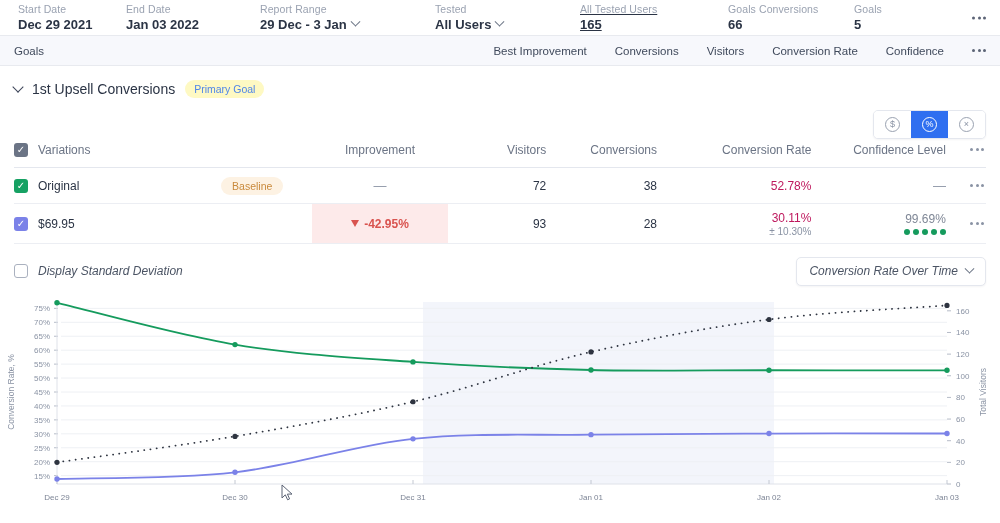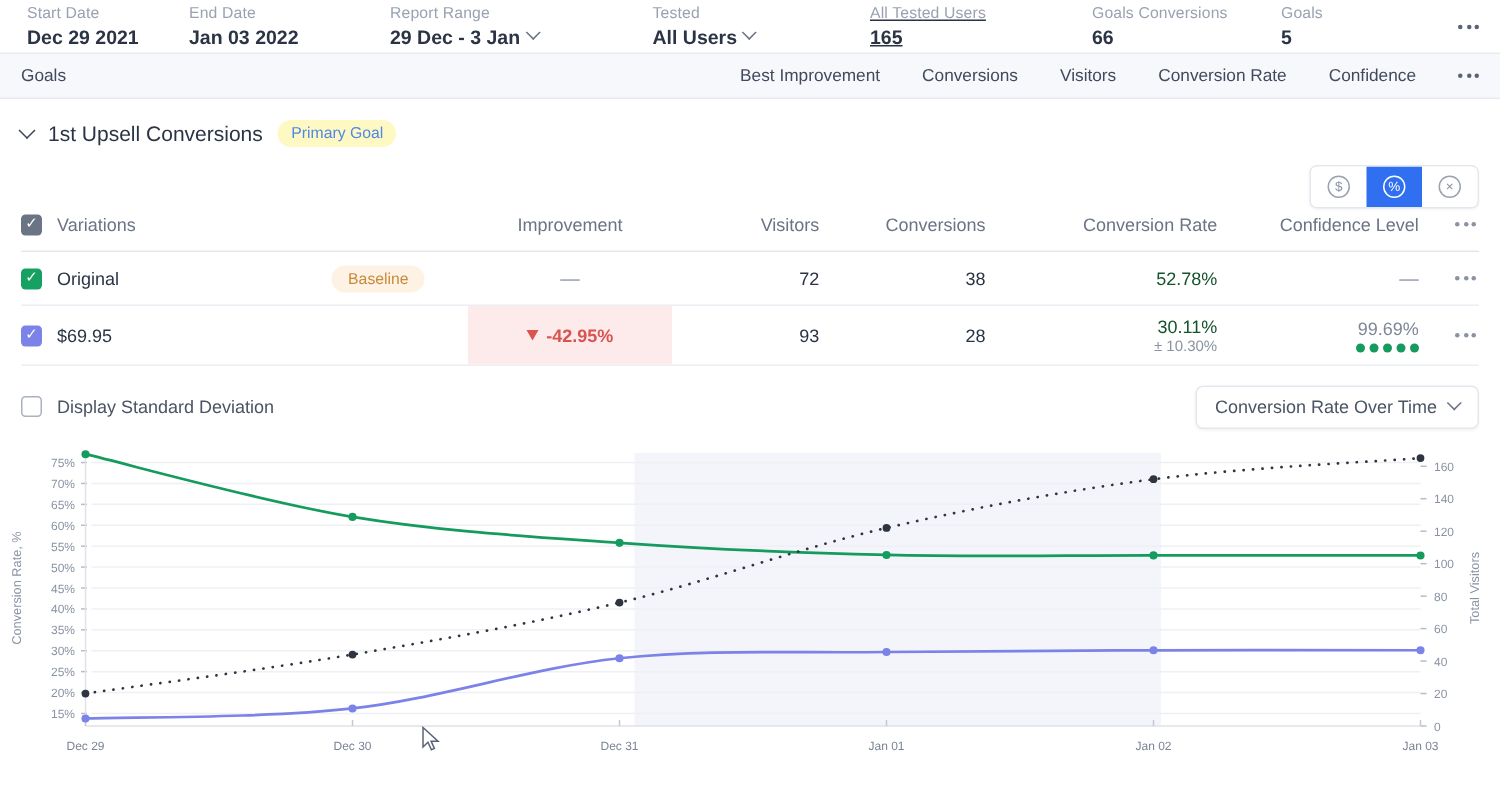--- a/index.html
+++ b/index.html
@@ -129,30 +129,30 @@
   .dash { color: #8a93a4; font-size: 13px; }
   .imp-neg {
     background: #fdeaea; color: #d9534f; font-weight: bold;
     width: 100%; height: 100%; display: flex; align-items: center;
     justify-content: center; gap: 5px; font-size: 12px;
   }
   .tri-down {
     width: 0; height: 0; border-left: 4.5px solid transparent;
     border-right: 4.5px solid transparent; border-top: 7px solid #d9534f;
   }
-  .rate-main { font-size: 12px; color: #14532d; }
+  .rate-main { font-size: 12px; color: #be185d; }
   .rate-sub { font-size: 10px; color: #8a93a4; margin-top: 1px; }
   .conf-val { font-size: 12px; color: #7f8796; }
   .dots { display: flex; gap: 3px; justify-content: flex-end; margin-top: 3px; }
   .dots i { width: 6px; height: 6px; border-radius: 50%; background: #159b5d; display:block; }
 
   
   .ctrlrow {
     display: flex; align-items: center; justify-content: space-between;
-    padding: 0 14px; margin-top: 12px; height: 30px;
+    padding: 0 14px; margin-top: 12px; height: 30px; font-style: italic;
   }
   .ckwrap { display: flex; align-items: center; gap: 10px; font-size: 12px; color: #4b5464; }
   .selbox {
     border: 1px solid #e4e7ee; background: #fff; border-radius: 5px;
     height: 29px; padding: 0 12px; display: flex; align-items: center; gap: 8px;
     font-size: 12px; color: #4b5464; box-shadow: 0 1px 2px rgba(30,40,60,.05);
     cursor: pointer;
   }
   .caret2 {
     width: 7px; height: 7px; border-right: 1.4px solid #6b7485;

